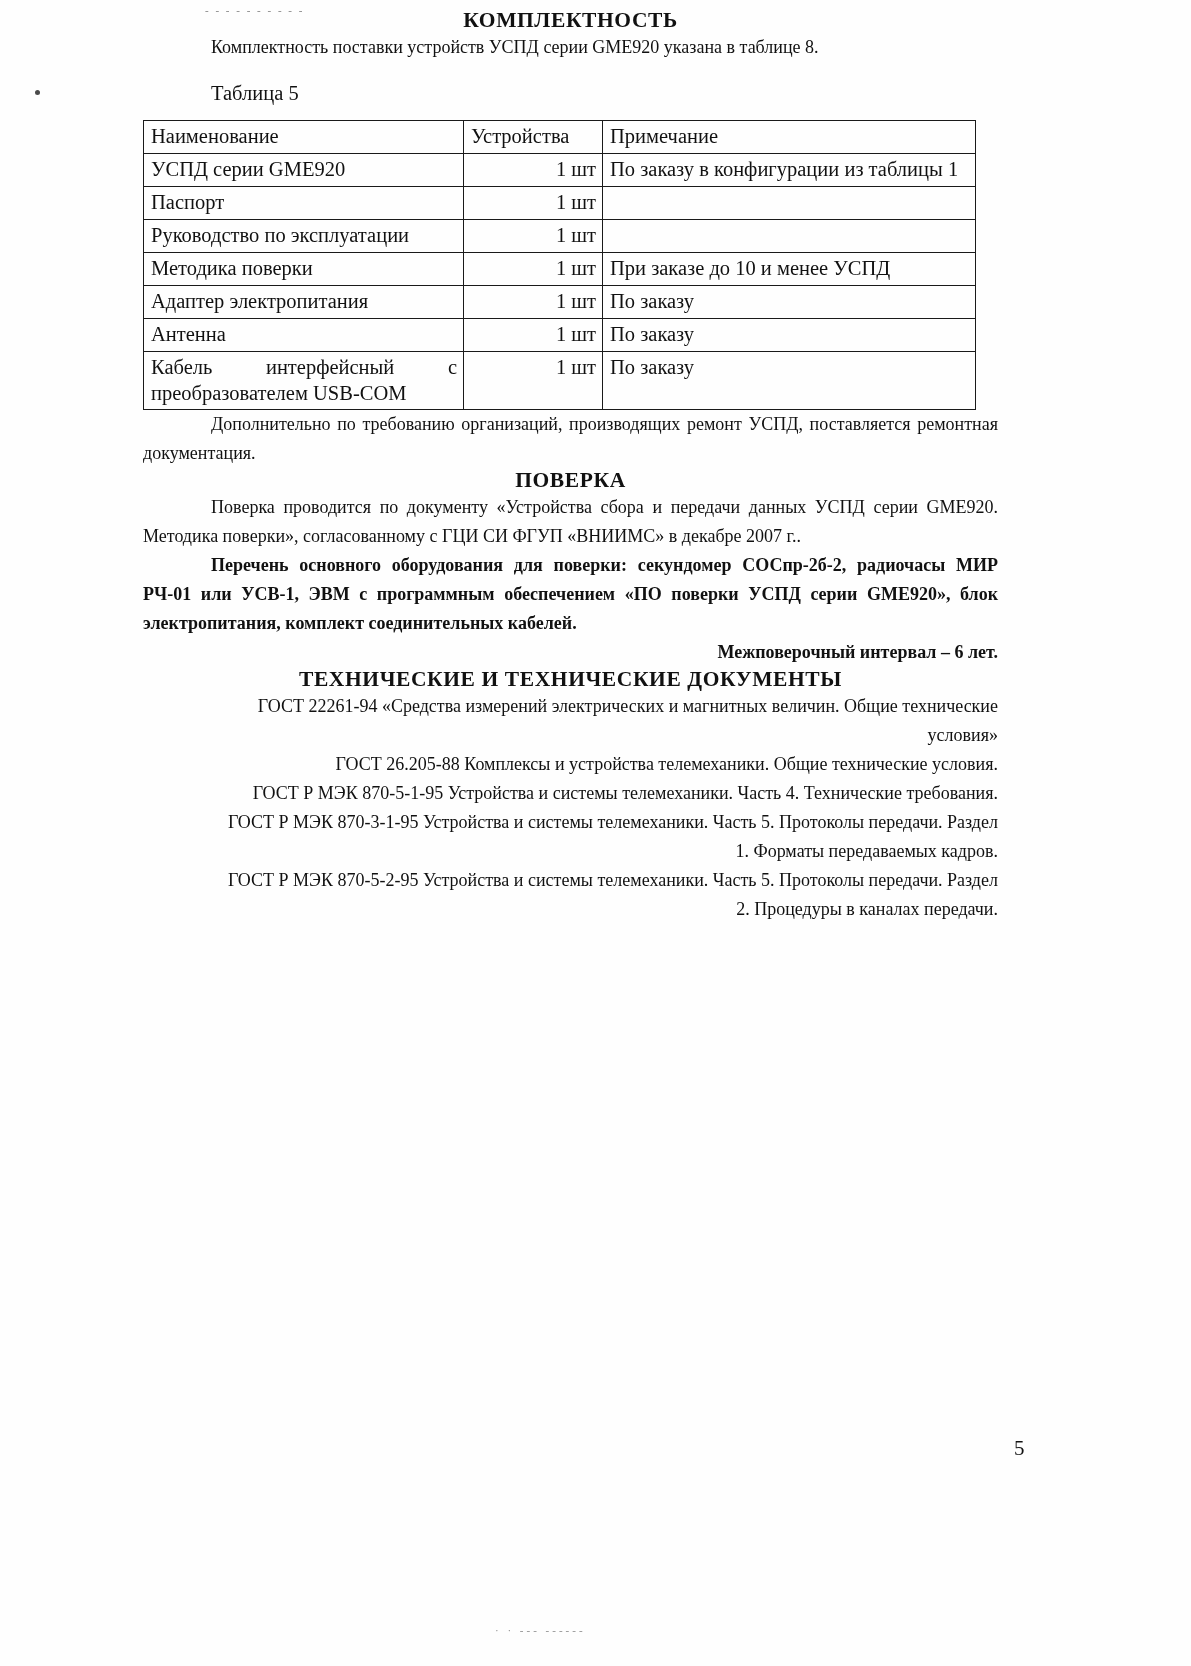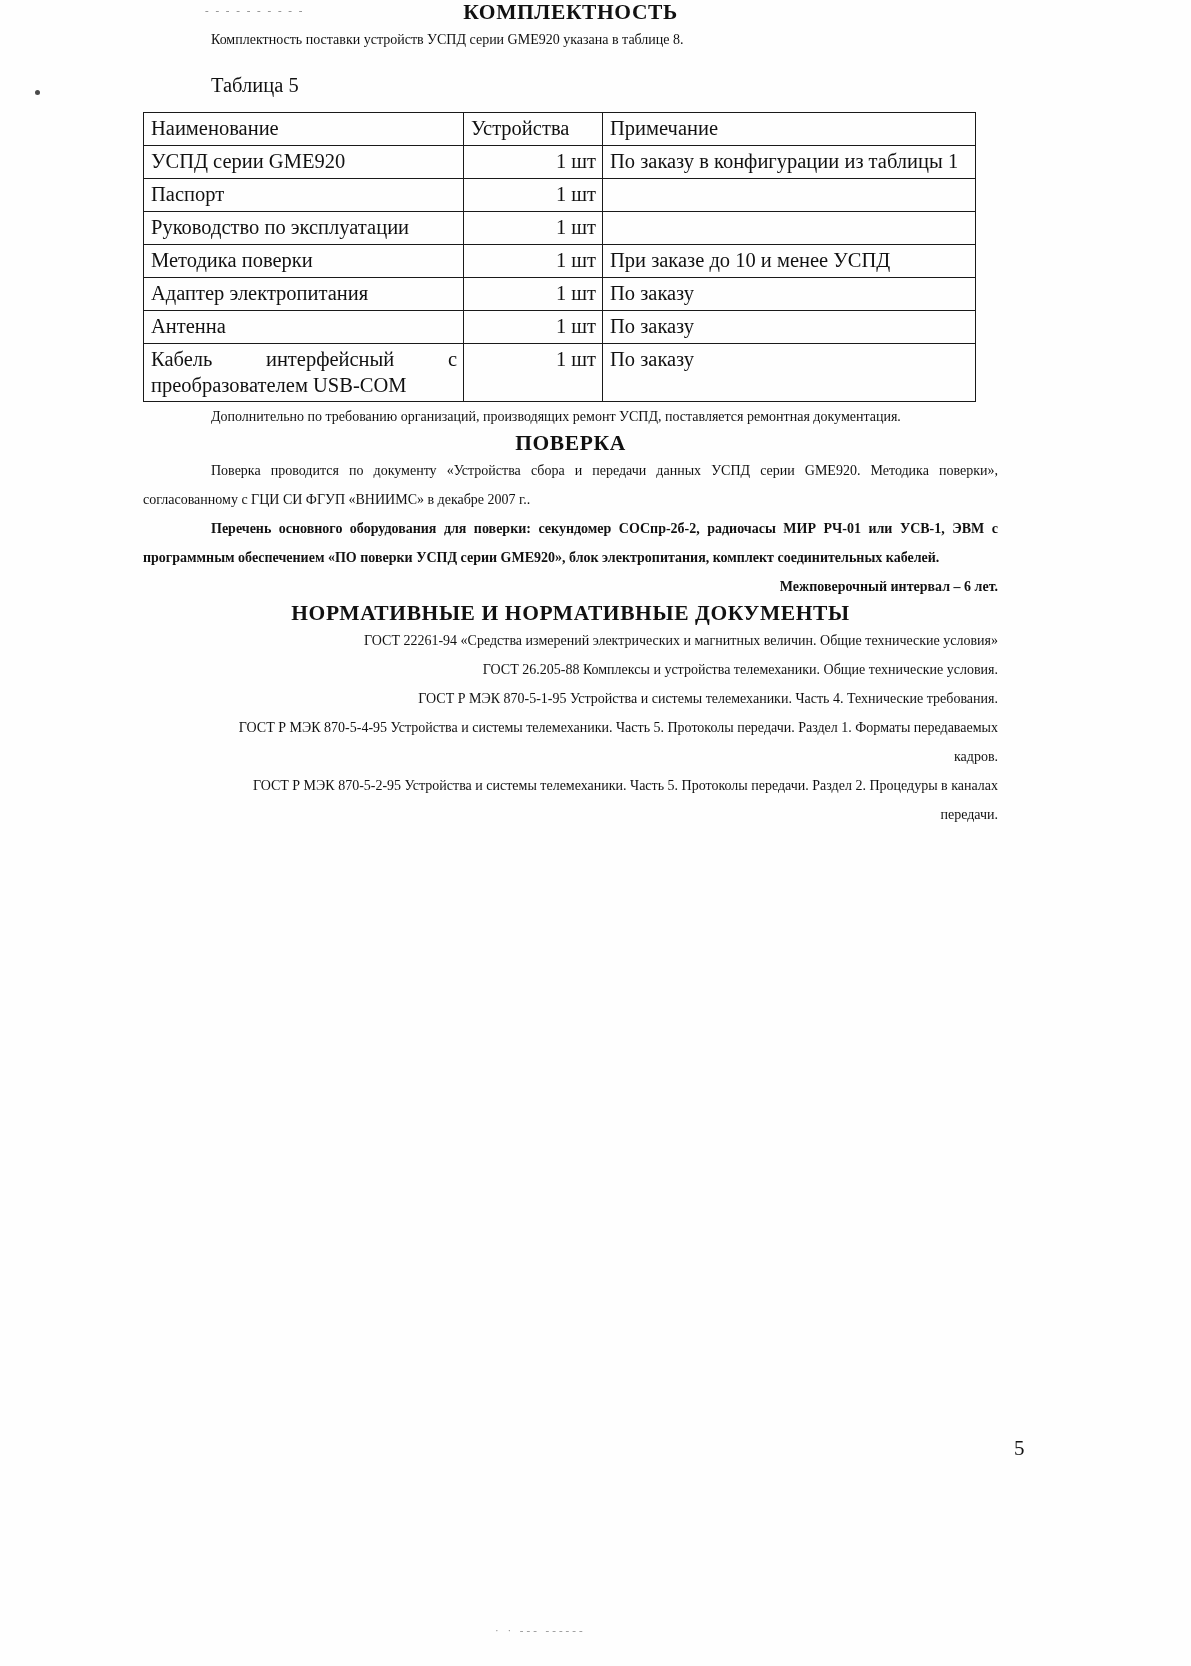--- a/index.html
+++ b/index.html
@@ -55,38 +55,38 @@
     color: #8a8a8a;
     font-size: 11px;
     letter-spacing: 3px;
     white-space: nowrap;
     overflow: hidden;
   }
 
   .content {
     position: absolute;
     left: 143px;
-    top: 0;
+    top: 8px;
     width: 855px;
   }
 
   h1.section-title {
     font-size: 21.5px;
     font-weight: bold;
     text-align: center;
     letter-spacing: 0.6px;
     margin: 0;
   }
 
   .title-komplektnost { margin-top: 171px; }
   .title-poverka      { margin-top: 78px; }
   .title-normdocs     { margin-top: 78px; }
 
   p.body-text {
-    font-size: 14px;
+    font-size: 18px;
     line-height: 29px;
     margin: 0;
     text-align: justify;
     text-justify: inter-word;
   }
   p.indent { text-indent: 68px; }
   p.no-justify { text-align: right; }
 
   .lead-line { margin-top: 40px; }
   .table-caption {
@@ -203,29 +203,29 @@
     <p class="body-text indent para-after-table">Дополнительно по требованию организаций, производящих ремонт УСПД, поставляется ремонтная документация.</p>
 
     <h1 class="section-title title-poverka">ПОВЕРКА</h1>
 
     <p class="body-text indent first-para-poverka">Поверка проводится по документу «Устройства сбора и передачи данных УСПД серии GME920. Методика поверки», согласованному с ГЦИ СИ ФГУП «ВНИИМС» в декабре 2007 г..</p>
 
     <p class="body-text indent para-gap">Перечень основного оборудования для поверки: секундомер СОСпр-2б-2, радиочасы МИР РЧ-01 или УСВ-1, ЭВМ с программным обеспечением «ПО поверки УСПД серии GME920», блок электропитания, комплект соединительных кабелей.</p>
 
     <p class="body-text indent para-gap no-justify">Межповерочный интервал – 6 лет.</p>
 
-    <h1 class="section-title title-normdocs">НОРМАТИВНЫЕ И НОРМАТИВНЫЕ ДОКУМЕНТЫ</h1>
+    <h1 class="section-title title-normdocs">ТЕХНИЧЕСКИЕ И ТЕХНИЧЕСКИЕ ДОКУМЕНТЫ</h1>
 
     <p class="body-text indent first-para-docs no-justify">ГОСТ 22261-94 «Средства измерений электрических и магнитных величин. Общие технические условия»</p>
 
     <p class="body-text indent no-justify">ГОСТ 26.205-88 Комплексы и устройства телемеханики. Общие технические условия.</p>
 
     <p class="body-text indent no-justify">ГОСТ Р МЭК 870-5-1-95 Устройства и системы телемеханики. Часть 4. Технические требования.</p>
 
-    <p class="body-text indent no-justify">ГОСТ Р МЭК 870-5-4-95 Устройства и системы телемеханики. Часть 5. Протоколы передачи. Раздел 1. Форматы передаваемых кадров.</p>
+    <p class="body-text indent no-justify">ГОСТ Р МЭК 870-3-1-95 Устройства и системы телемеханики. Часть 5. Протоколы передачи. Раздел 1. Форматы передаваемых кадров.</p>
 
     <p class="body-text indent no-justify">ГОСТ Р МЭК 870-5-2-95 Устройства и системы телемеханики. Часть 5. Протоколы передачи. Раздел 2. Процедуры в каналах передачи.</p>
 
   </div>
 
   <div class="page-number">5</div>
 
   <div class="scan-mark-bottom">·  ·  ---  ------</div>
 
 </div>

